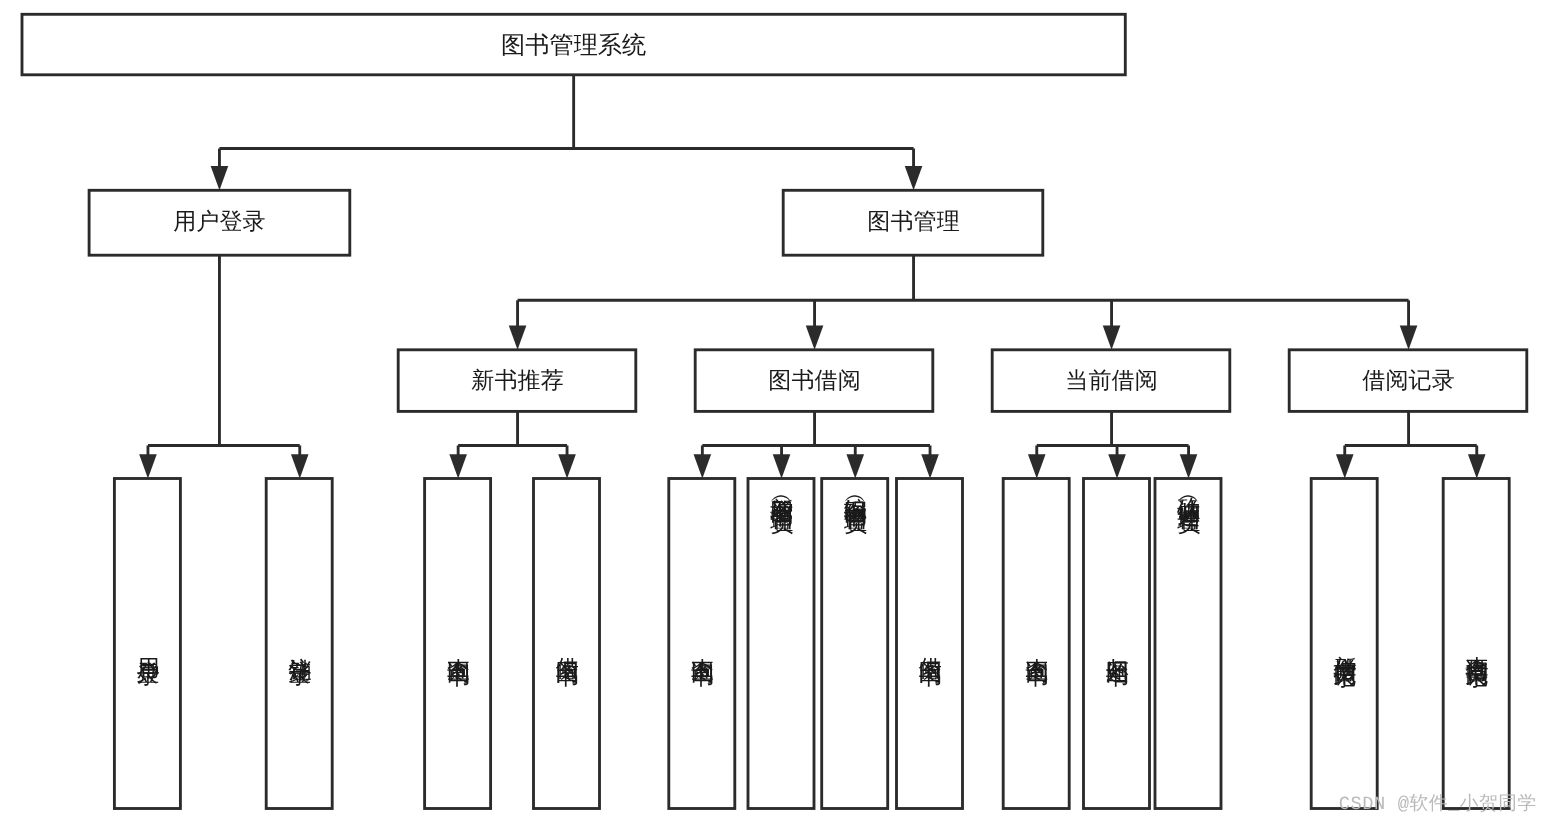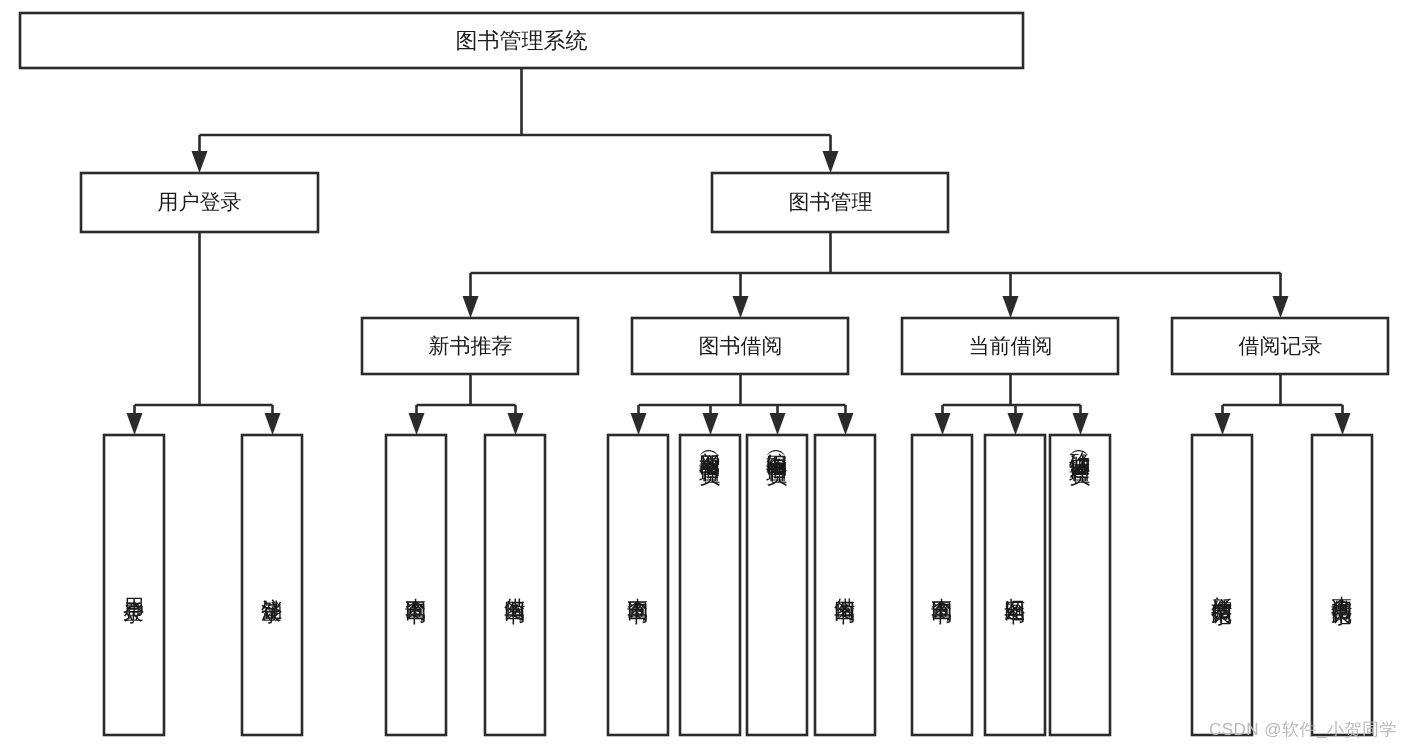--- a/index.html
+++ b/index.html
@@ -67,21 +67,21 @@
     line-height: 1.12;
     letter-spacing: 2px;
     color: #1a1a1a;
     white-space: nowrap;
     text-align: center;
   }
   .watermark {
     position: absolute;
     right: 8px;
     bottom: 6px;
-    font-family: Liberation Sans, sans-serif;
+    font-family: Liberation Mono, monospace;
     font-size: 17px;
     color: #b9b9b9;
     letter-spacing: 0.5px;
     white-space: nowrap;
     pointer-events: none;
   }
 </style>
 </head>
 <body>
 

